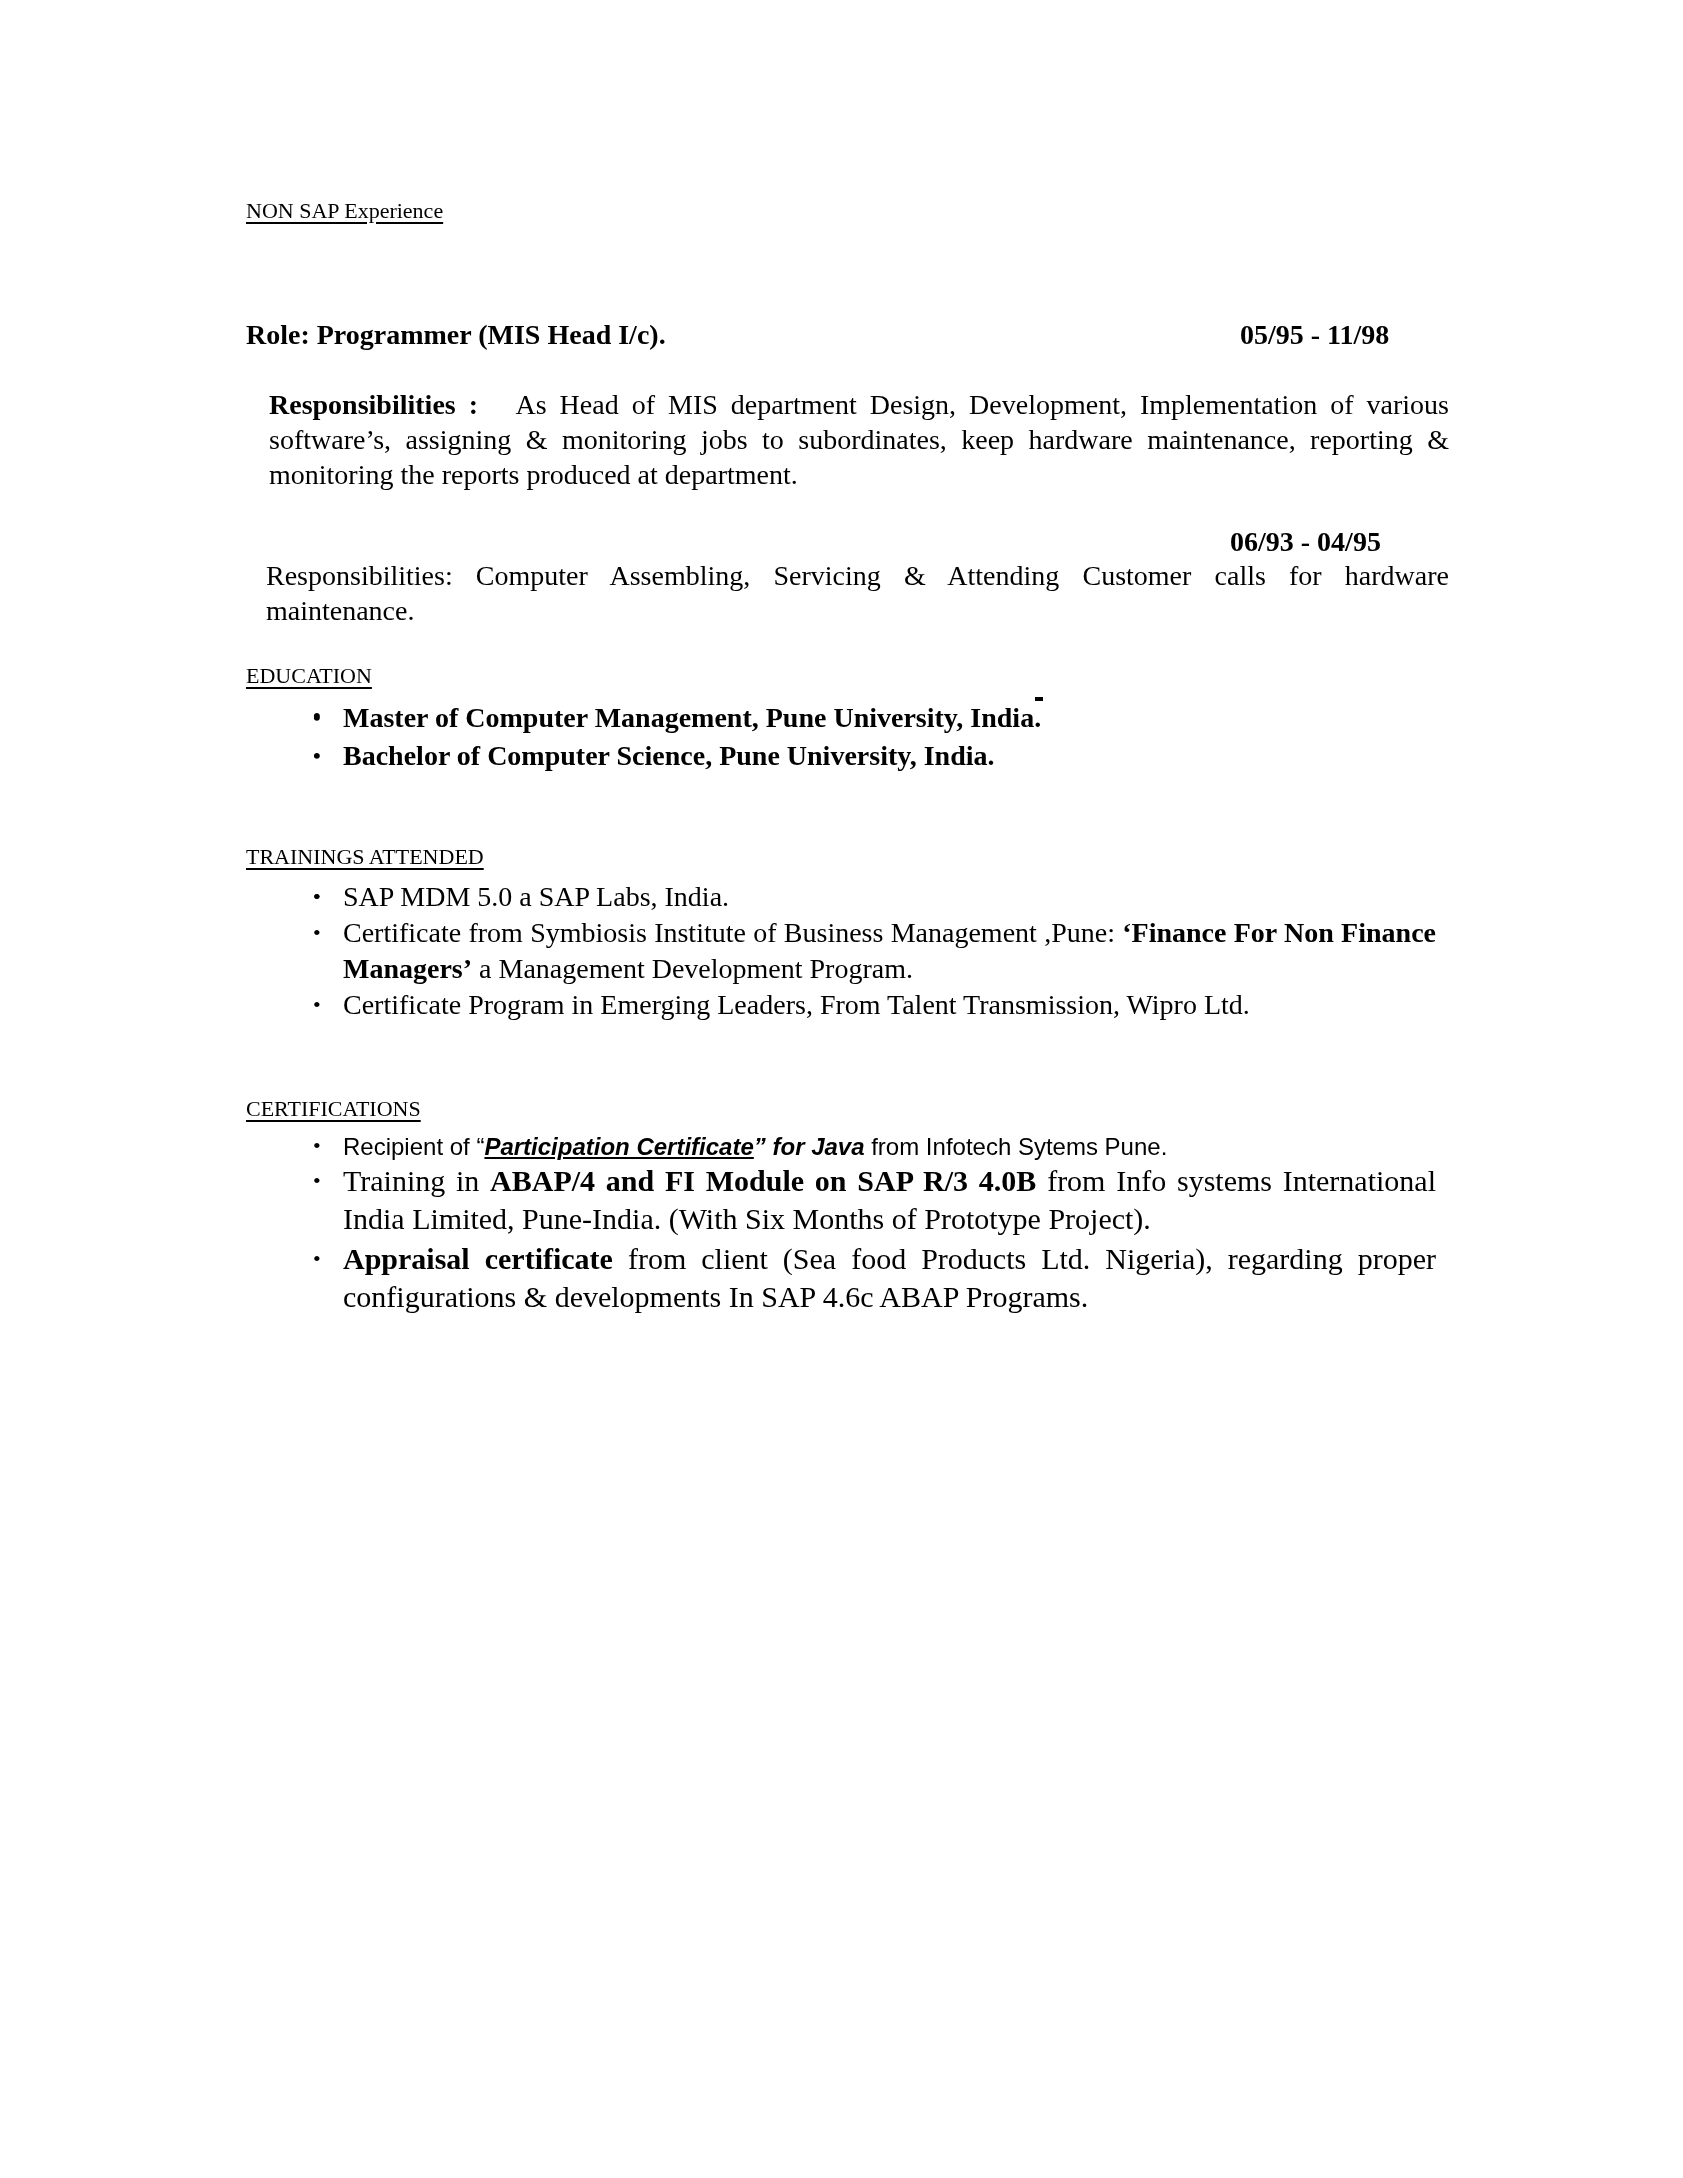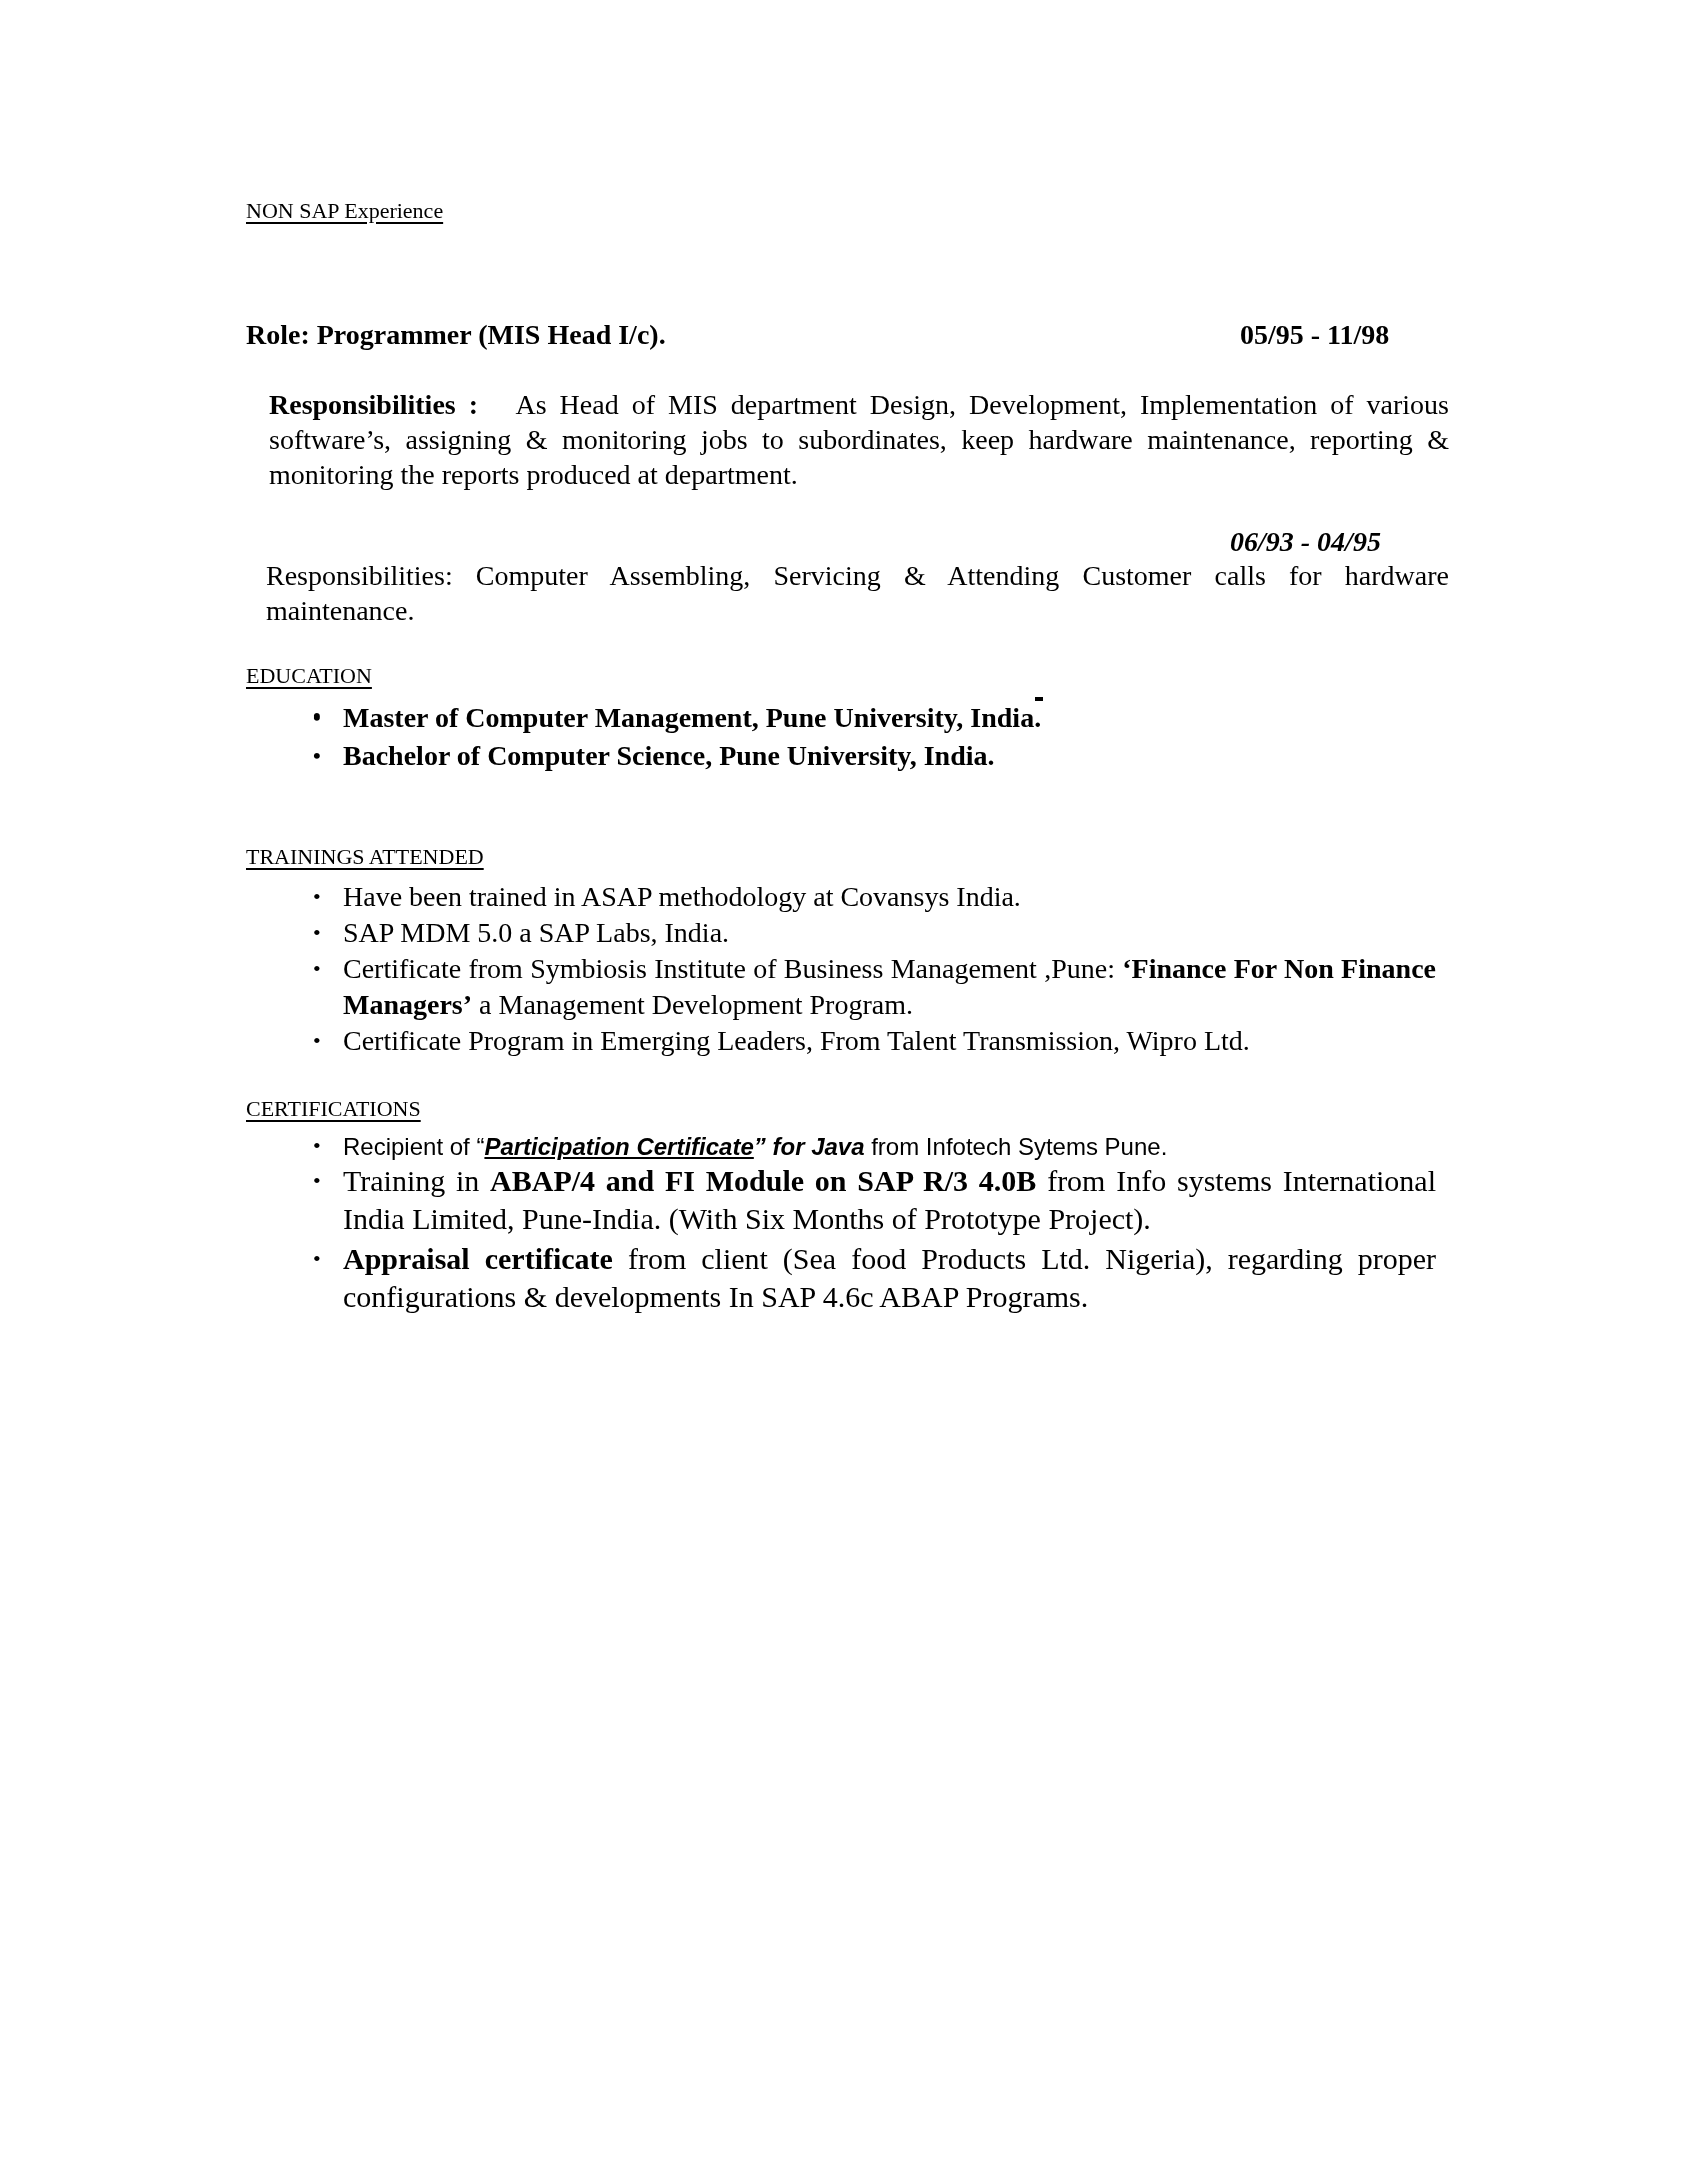--- a/index.html
+++ b/index.html
@@ -28,37 +28,37 @@
 
   <div class="abs role" style="left:246px; top:319px;">Role: Programmer (MIS Head I/c).</div>
   <div class="abs role" style="left:1240px; top:319px;">05/95  - 11/98</div>
 
   <div class="abs para" style="left:255px; top:387px; width:1180px;">
     <span class="bold">Responsibilities :</span>
     &nbsp;
     <span>As Head of MIS department Design, Development, Implementation of various software’s, assigning &amp; monitoring jobs to subordinates, keep hardware maintenance, reporting &amp; monitoring the reports produced at department.</span>
   </div>
 
-  <div class="abs role" style="left:1230px; top:526px;font-style:italic;">06/93 - 04/95</div>
+  <div class="abs role" style="left:1230px; top:526px;">06/93 - 04/95</div>
 
   <div class="abs para" style="left:252px; top:558px; width:1183px;">Responsibilities: Computer Assembling, Servicing &amp; Attending Customer calls for hardware maintenance.</div>
 
   <div class="abs heading" style="left:246px; top:663px;">EDUCATION</div>
   <div class="stray-mark"></div>
 
   <ul class="list bold" style="left:246px; top:698px; width:1188px;">
     <li><span class="bullet">•</span></li>
     <li style="margin-top:2px;"><span class="bullet">•</span><span>Master of Computer Management, Pune University, India.</span></li>
     <li style="margin-top:2px;"><span class="bullet">•</span><span>Bachelor of Computer Science, Pune University, India.</span></li>
   </ul>
 
   <div class="abs heading" style="left:246px; top:844px;">TRAININGS ATTENDED</div>
 
   <ul class="list" style="left:246px; top:879px; width:1190px;">
-    <li><span class="bullet">•</span><span>Have been trained in ASAP methodology at Covansys India.</span></li>
+    <li><span class="bullet">•</span></li>
     <li><span class="bullet">•</span><span>SAP MDM 5.0 a SAP Labs, India.</span></li>
     <li><span class="bullet">•</span><span>Certificate from  Symbiosis Institute of Business Management ,Pune: </span><span class="bold">‘Finance For Non Finance Managers’</span><span> a Management Development Program.</span></li>
     <li><span class="bullet">•</span><span>Certificate Program in Emerging Leaders, From Talent Transmission, Wipro Ltd.</span></li>
   </ul>
 
   <div class="abs heading" style="left:246px; top:1096px;">CERTIFICATIONS</div>
 
   <ul class="list" style="left:246px; top:1131px; width:1190px;">
     <li style="line-height:30px;"><span class="bullet">•</span><span class="sans">Recipient of “</span><span class="sans bi ul">Participation Certificate</span><span class="sans bi">” for Java</span><span class="sans"> from Infotech Sytems Pune.</span></li>
     <li style="font-size:30px; line-height:38px;"><span class="bullet">•</span><span>Training in </span><span class="bold">ABAP/4 and FI Module on SAP R/3 4.0B</span><span> from Info systems International India Limited, Pune-India. (With Six Months of Prototype Project).</span></li>

